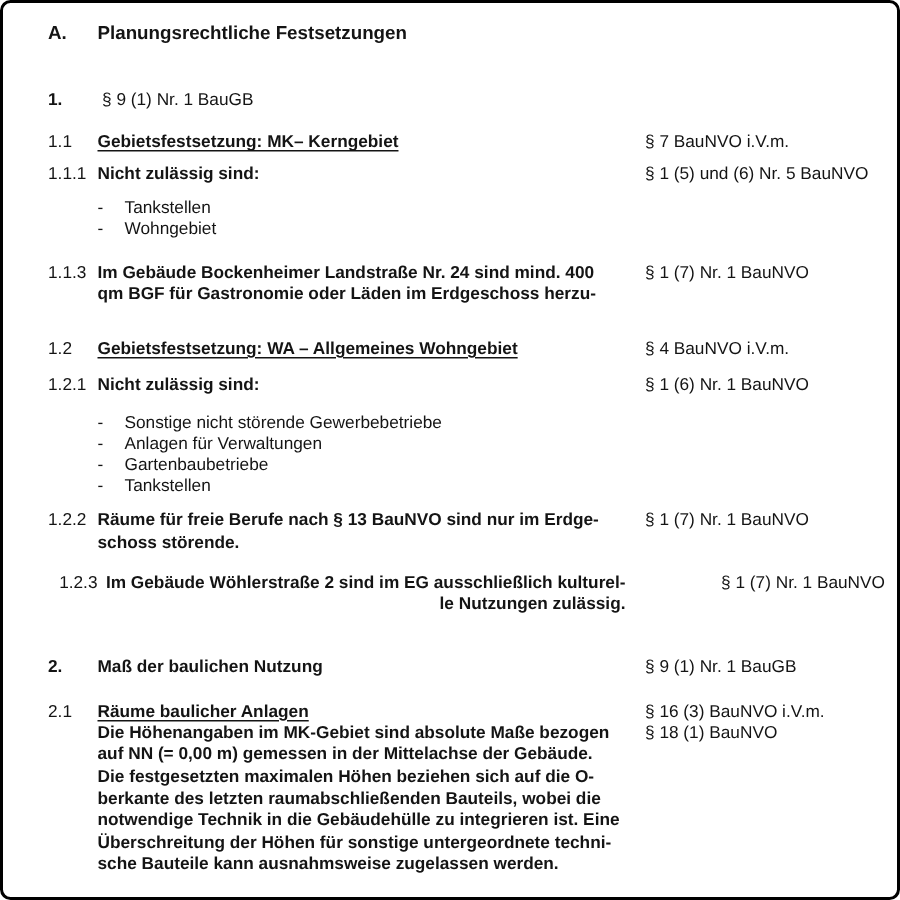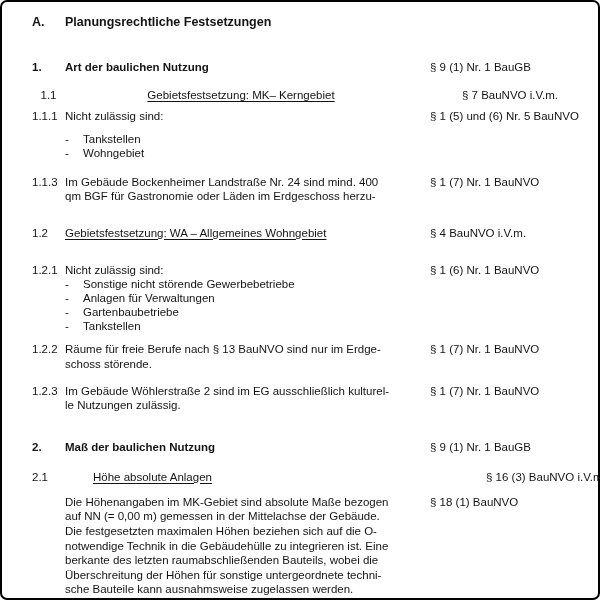--- a/index.html
+++ b/index.html
@@ -21,21 +21,21 @@
     color: #141414;
     padding: 13px 8px 6px 30px;
     overflow: hidden;
   }
   .row {
     display: grid;
     grid-template-columns: 33px 362px 1fr;
     align-items: start;
   }
   .row .num  { white-space: nowrap; }
-  .row .body { padding-right: 10px; }
+  .row .body { padding-right: 10px; font-weight: bold; }
   .row .ref  { white-space: nowrap; padding-left: 3px; }
   .row.heading .num,
   .row.heading .body { font-weight: bold; }
   .row.heading-a { font-size: 12.5px; }
   .row.underline .body .utext {
     text-decoration: underline;
     text-underline-offset: 2px;
   }
   .para-line { line-height: 14.6px; }
   .list-block { display: grid; grid-template-columns: 33px 1fr; }
@@ -51,24 +51,23 @@
 
 <div class="page">
   <div id="doc-rows">
       <div class="row heading heading-a" style="margin-bottom: 31px;">
         <div class="num">A.</div>
         <div class="body"><span class="utext">Planungsrechtliche Festsetzungen</span></div>
         <div class="ref"></div>
       </div>
       <div class="row heading" style="margin-bottom: 14px;">
         <div class="num">1.</div>
-        <div class="body"><span class="utext">Art der baulichen Nutzung</span></div>
         <div class="ref">§ 9 (1) Nr. 1 BauGB</div>
       </div>
-      <div class="row underline" style="margin-bottom: 7px; text-align: center;">
+      <div class="row underline" style="margin-bottom: 7px;">
         <div class="num">1.1</div>
         <div class="body"><span class="utext">Gebietsfestsetzung: MK– Kerngebiet</span></div>
         <div class="ref">§ 7 BauNVO i.V.m.</div>
       </div>
       <div class="row plain" style="margin-bottom: 8px;">
         <div class="num">1.1.1</div>
         <div class="body">
           <div class="para-line">Nicht zulässig sind:</div>
         </div>
         <div class="ref">§ 1 (5) und (6) Nr. 5 BauNVO</div>
@@ -87,26 +86,26 @@
         </div>
       </div>
       <div class="row plain" style="margin-bottom: 22px;">
         <div class="num">1.1.3</div>
         <div class="body">
           <div class="para-line">Im Gebäude Bockenheimer Landstraße Nr. 24 sind mind. 400</div>
           <div class="para-line">qm BGF für Gastronomie oder Läden im Erdgeschoss herzu-</div>
         </div>
         <div class="ref">§ 1 (7) Nr. 1 BauNVO</div>
       </div>
-      <div class="row underline" style="margin-bottom: 23px;">
+      <div class="row underline" style="margin-bottom: 10px;">
         <div class="num">1.2</div>
         <div class="body"><span class="utext">Gebietsfestsetzung: WA – Allgemeines Wohngebiet</span></div>
         <div class="ref">§ 4 BauNVO i.V.m.</div>
       </div>
-      <div class="row plain" style="">
+      <div class="row plain" style="margin-bottom: 11px;">
         <div class="num">1.2.1</div>
         <div class="body">
           <div class="para-line">Nicht zulässig sind:</div>
         </div>
         <div class="ref">§ 1 (6) Nr. 1 BauNVO</div>
       </div>
       <div class="list-block" style="margin-bottom: 9px;">
         <div></div>
         <div class="list-items">
           <div class="list-item">
@@ -128,45 +127,45 @@
         </div>
       </div>
       <div class="row plain" style="margin-bottom: 12px;">
         <div class="num">1.2.2</div>
         <div class="body">
           <div class="para-line">Räume für freie Berufe nach § 13 BauNVO sind nur im Erdge-</div>
           <div class="para-line">schoss störende.</div>
         </div>
         <div class="ref">§ 1 (7) Nr. 1 BauNVO</div>
       </div>
-      <div class="row plain" style="margin-bottom: 27px;">
+      <div class="row plain" style="margin-bottom: 27px; text-align: right;">
         <div class="num">1.2.3</div>
         <div class="body">
           <div class="para-line">Im Gebäude Wöhlerstraße 2 sind im EG ausschließlich kulturel-</div>
           <div class="para-line">le Nutzungen zulässig.</div>
         </div>
         <div class="ref">§ 1 (7) Nr. 1 BauNVO</div>
       </div>
       <div class="row heading" style="margin-bottom: 16px;">
         <div class="num">2.</div>
         <div class="body"><span class="utext">Maß der baulichen Nutzung</span></div>
         <div class="ref">§ 9 (1) Nr. 1 BauGB</div>
       </div>
-      <div class="row underline" style="margin-bottom: 11px; gap: 28px;">
+      <div class="row underline" style="margin-bottom: 0;">
         <div class="num">2.1</div>
-        <div class="body"><span class="utext">Höhe absolute Anlagen</span></div>
+        <div class="body"><span class="utext">Räume baulicher Anlagen</span></div>
         <div class="ref">§ 16 (3) BauNVO i.V.m.</div>
       </div>
       <div class="row plain" style="margin-bottom: 0px;">
         <div class="num"></div>
         <div class="body">
           <div class="para-line">Die Höhenangaben im MK-Gebiet sind absolute Maße bezogen</div>
           <div class="para-line">auf NN (= 0,00 m) gemessen in der Mittelachse der Gebäude.</div>
           <div class="para-line">Die festgesetzten maximalen Höhen beziehen sich auf die O-</div>
+          <div class="para-line">berkante des letzten raumabschließenden Bauteils, wobei die</div>
           <div class="para-line">notwendige Technik in die Gebäudehülle zu integrieren ist. Eine</div>
-          <div class="para-line">berkante des letzten raumabschließenden Bauteils, wobei die</div>
           <div class="para-line">Überschreitung der Höhen für sonstige untergeordnete techni-</div>
           <div class="para-line">sche Bauteile kann ausnahmsweise zugelassen werden.</div>
         </div>
         <div class="ref">§ 18 (1) BauNVO</div>
       </div>
     </div>
 </div>
 
 </body></html>

